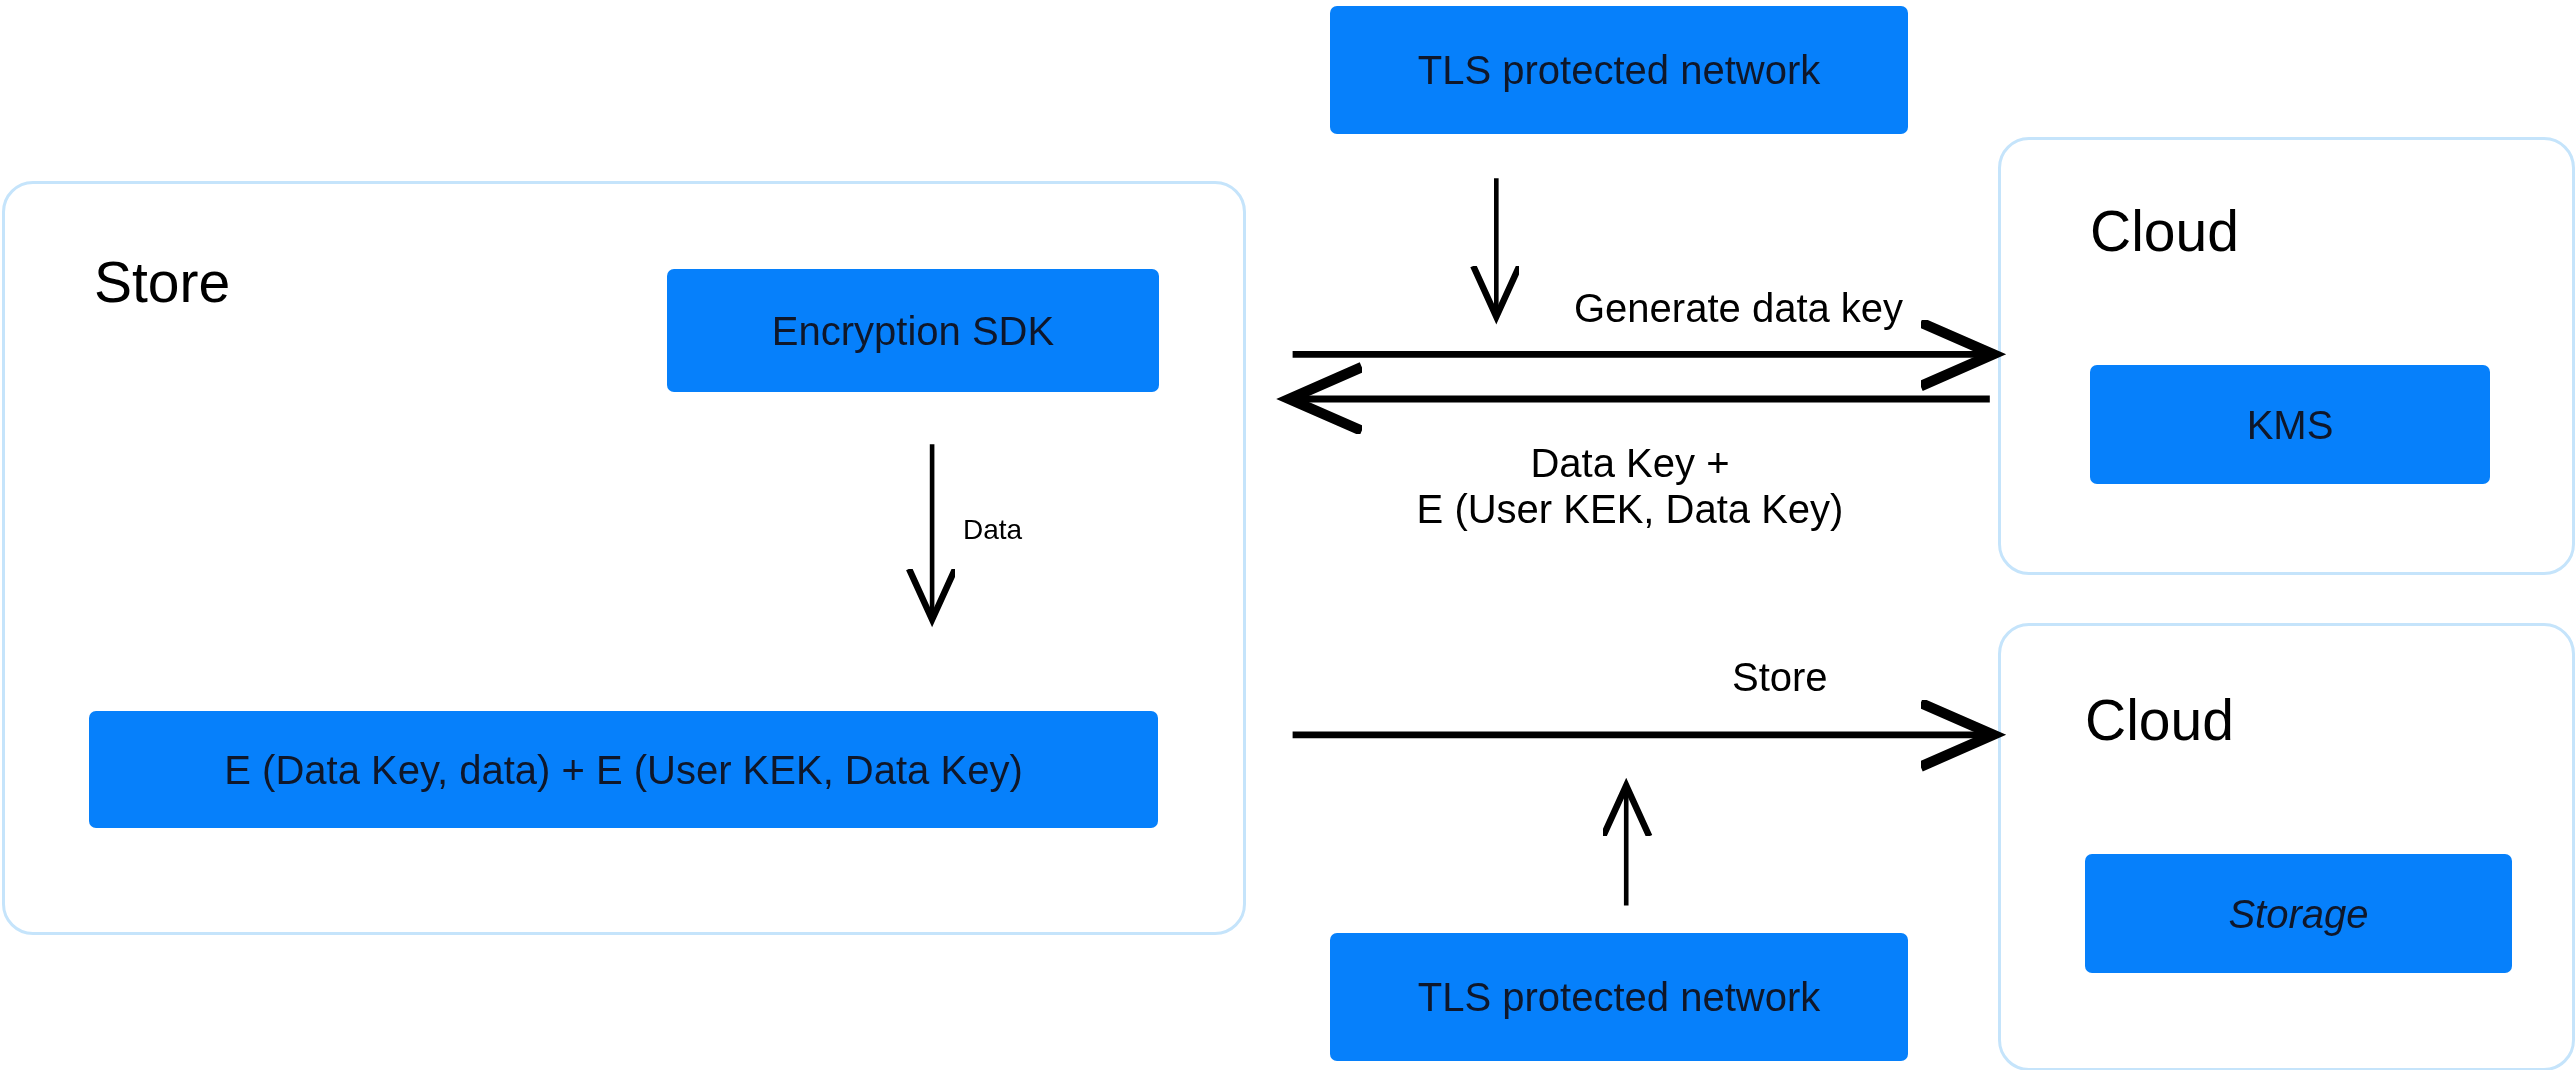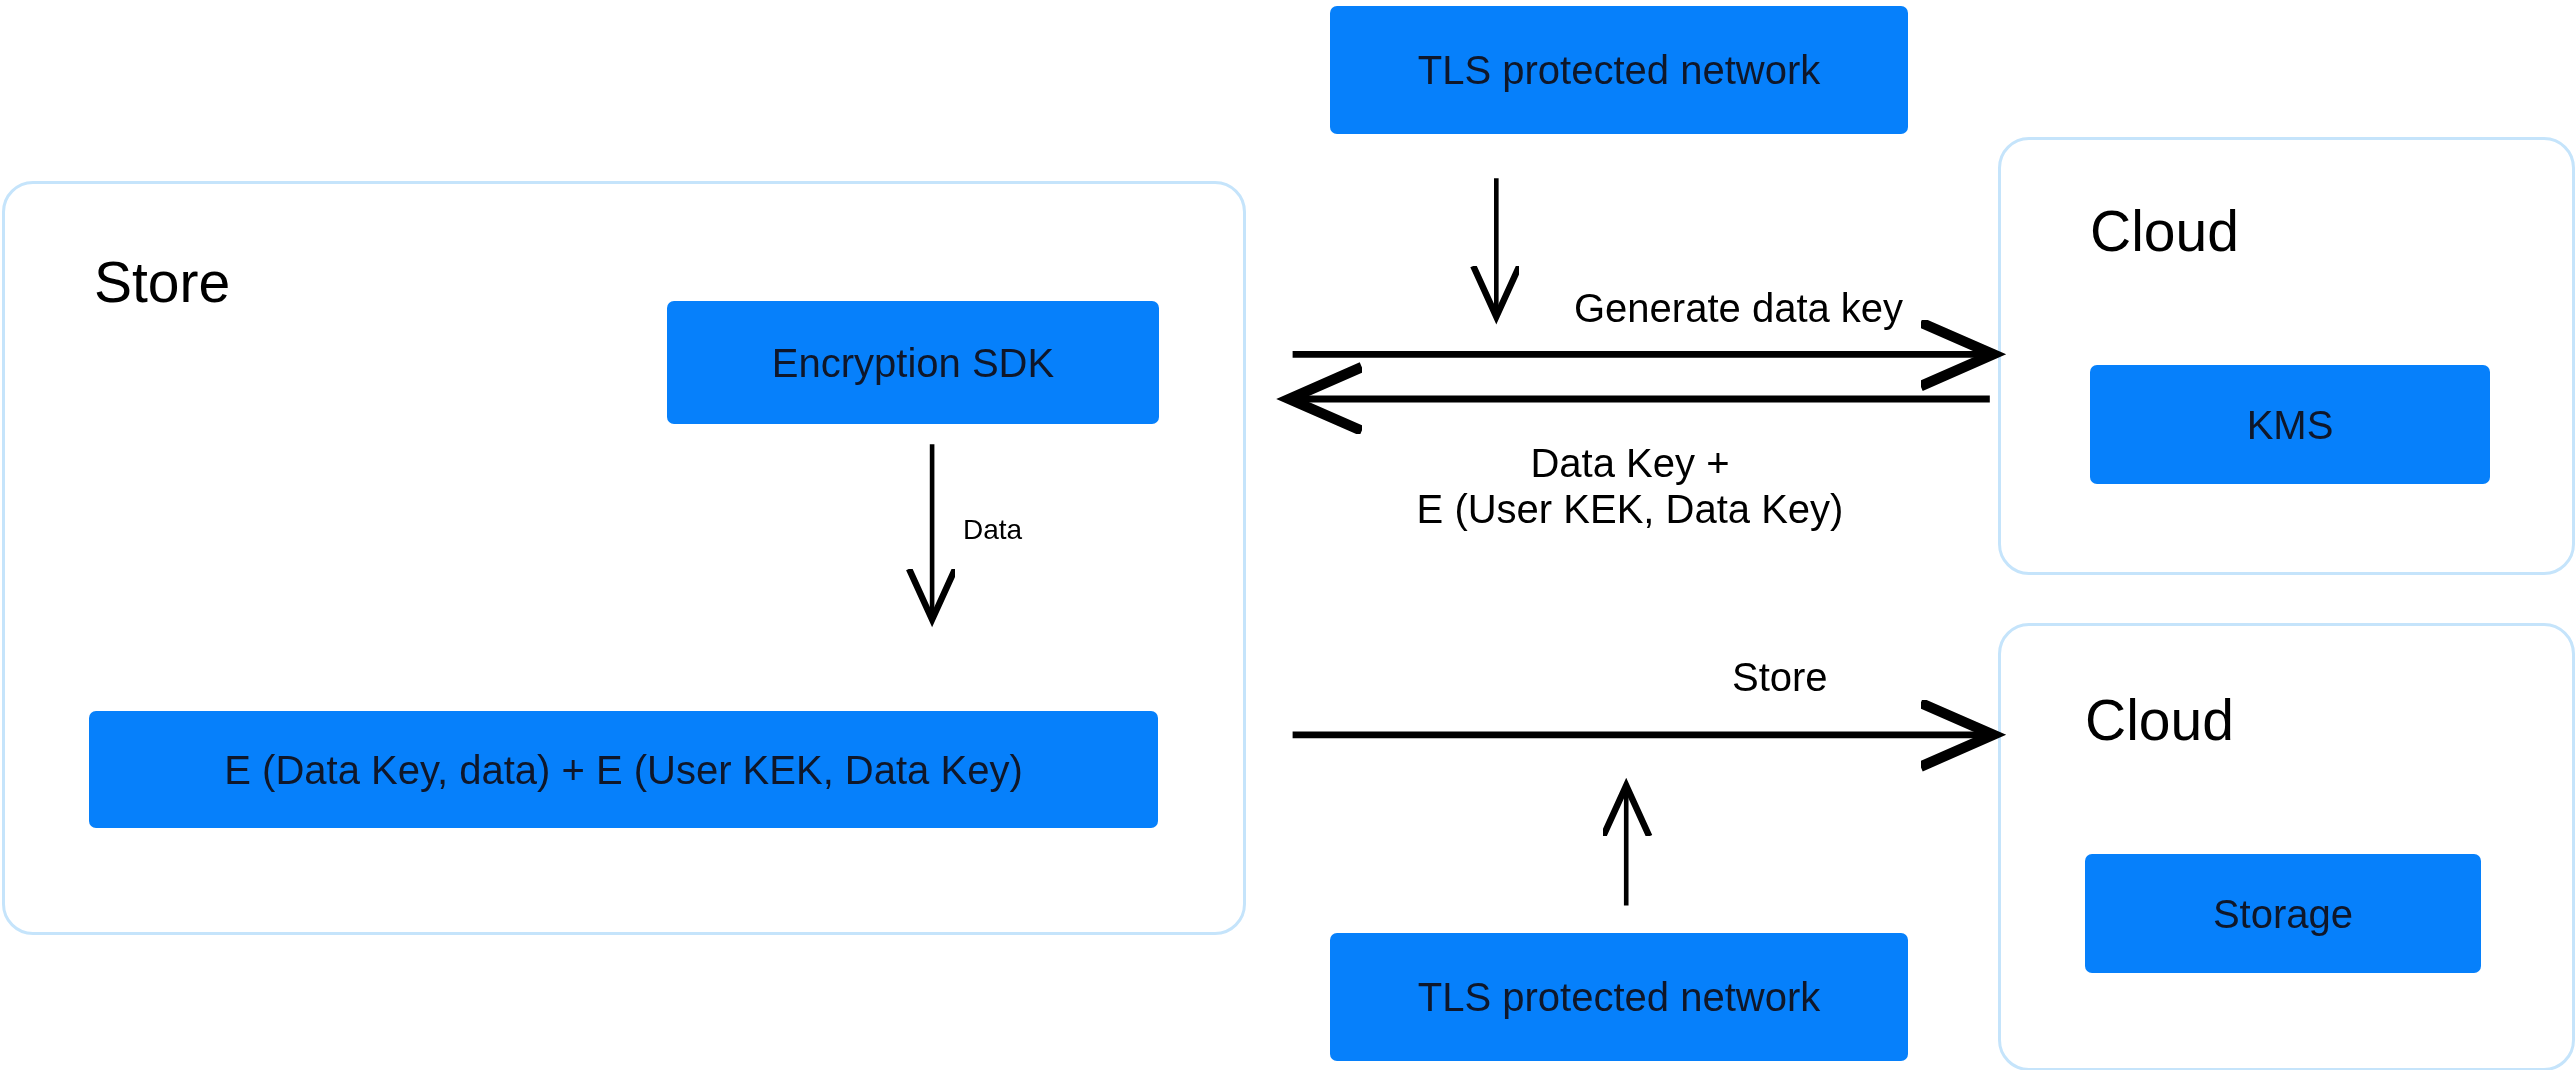--- a/index.html
+++ b/index.html
@@ -57,34 +57,34 @@
     top: 0;
     width: 2576px;
     height: 1070px;
     pointer-events: none;
   }
 
   
   #client-container { left: 1.5px; top: 181px; width: 1244px; height: 754px; }
   #client-title     { left: 94px; top: 254px; font-size: 57px; }
 
-  #sdk-pill         { left: 667px; top: 269px; width: 492px; height: 123px; font-size: 40px; margin-top: 32px; }
+  #sdk-pill         { left: 667px; top: 269px; width: 492px; height: 123px; font-size: 40px; }
 
   #encrypted-pill   { left: 89px; top: 711px; width: 1069px; height: 117px; font-size: 40px; }
 
   #tls-top-pill     { left: 1330px; top: 6.2px; width: 578px; height: 128px; font-size: 40px; }
   #tls-bottom-pill  { left: 1330px; top: 933px; width: 578px; height: 128px; font-size: 40px; }
 
   #kms-container    { left: 1998px; top: 137px; width: 577px; height: 438px; }
   #kms-title        { left: 2090px; top: 203px; font-size: 57px; }
   #kms-pill         { left: 2090px; top: 365px; width: 400px; height: 119px; font-size: 40px; }
 
   #storage-container{ left: 1998px; top: 623px; width: 577px; height: 448px; }
   #storage-title    { left: 2085px; top: 692px; font-size: 57px; }
-  #storage-pill     { left: 2085px; top: 854px; width: 396px; height: 119px; font-size: 40px; }
+  #storage-pill     { left: 2085px; top: 854px; width: 427px; height: 119px; font-size: 40px; font-style: italic; }
 
   #label-data            { left: 963px; top: 514px; font-size: 28px; }
   #label-generate        { left: 1574px; top: 261px; font-size: 40px; margin-top: 24px; }
   #label-datakey         { left: 1334px; top: 440px; width: 592px; font-size: 40px; }
   #label-store           { left: 1732px; top: 654px; font-size: 40px; }
 </style>
 </head>
 <body>
 
 <div id="canvas">

